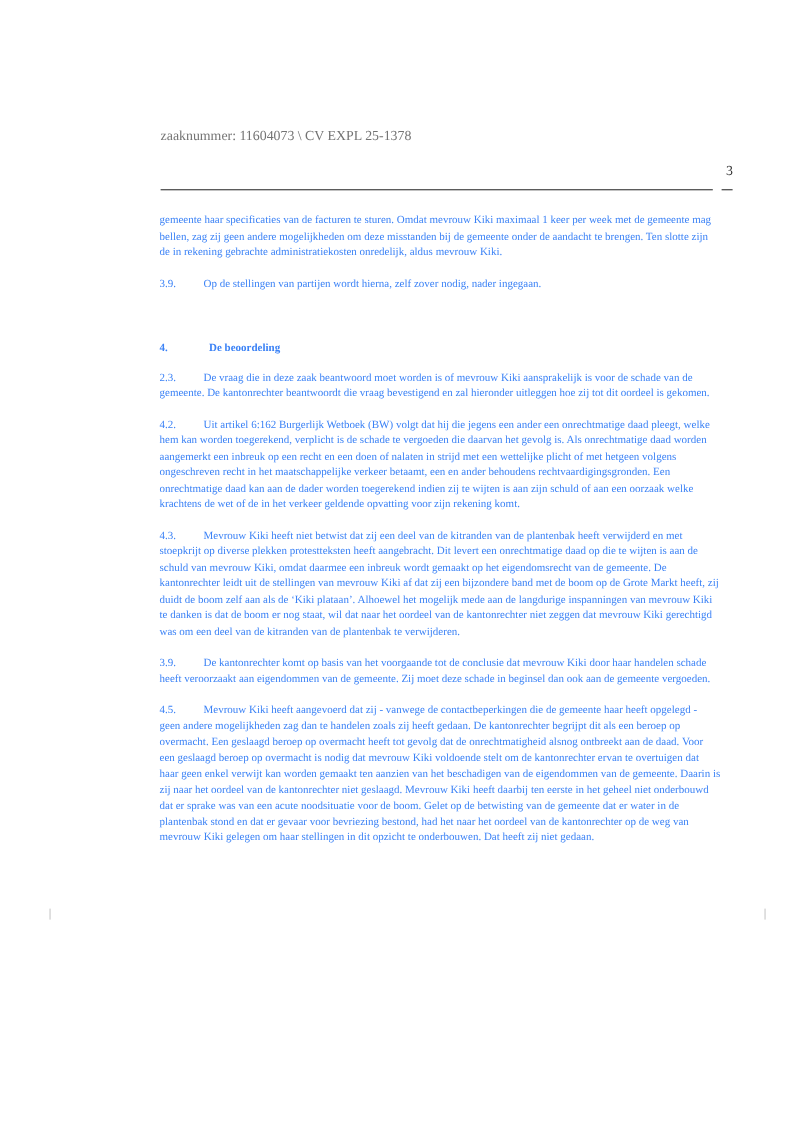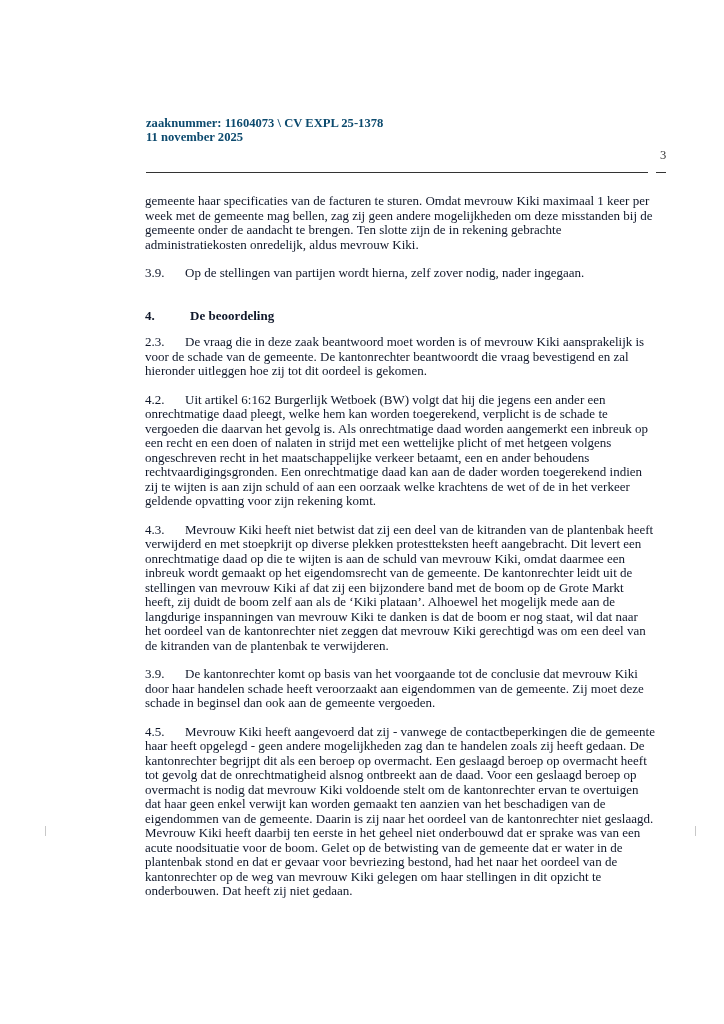--- a/index.html
+++ b/index.html
@@ -2,51 +2,50 @@
 <html><head>
   <meta charset="utf-8">
   <style>
     html, body { margin: 0; padding: 0; background: #ffffff; }
     body {
       width: 724px; height: 1024px; position: relative; overflow: hidden;
       font-family: "Liberation Serif", serif; color: #2a2a2a;
     }
     .header {
       position: absolute; left: 146px; top: 116px;
-      font-size: 12.6px; line-height: 14px; color: #0c4a6e; font-weight: bold;
+      font-size: 12.6px; line-height: 14px; color: #737373;
     }
     .page-number {
       position: absolute; left: 660px; top: 148px; font-size: 12.6px; color: #333;
     }
     .header-rule {
       position: absolute; left: 146px; top: 172px; width: 502px; height: 1px; background: #333;
     }
     .header-rule-short {
       position: absolute; left: 656px; top: 172px; width: 10px; height: 1px; background: #333;
     }
     .content {
       position: absolute; left: 145px; top: 194px; width: 510px;
-      font-size: 13px; line-height: 14.5px; color: #0f172a;
+      font-size: 10px; line-height: 14.5px; color: #3b82f6;
     }
     .para { margin: 0 0 14px 0; }
     .num { display: inline-block; width: 40px; }
     .heading {
-      font-weight: bold; margin: 28px 0 12px 0;
+      font-weight: bold; margin: 44px 0 12px 0;
     }
     .heading .num { width: 45px; }
     .side-mark {
       position: absolute; width: 1px; height: 10px; background: #c8c8c8;
     }
   </style>
 </head>
 <body>
 
 <div class="header">
   <div>zaaknummer: 11604073 \ CV EXPL  25-1378</div>
-  <div>11 november 2025</div>
 </div>
 <div class="page-number">3</div>
 <div class="header-rule"></div>
 <div class="header-rule-short"></div>
 
 <div class="content">
   <p class="para">gemeente haar specificaties van de facturen te sturen. Omdat mevrouw Kiki maximaal 1 keer per week met de gemeente mag bellen, zag zij geen andere mogelijkheden om deze misstanden bij de gemeente onder de aandacht te brengen. Ten slotte zijn de in rekening gebrachte administratiekosten onredelijk, aldus mevrouw Kiki.</p>
 
   <p class="para">
     <span class="num">3.9.</span><span>Op de stellingen van partijen wordt hierna, zelf zover nodig, nader ingegaan.</span>

